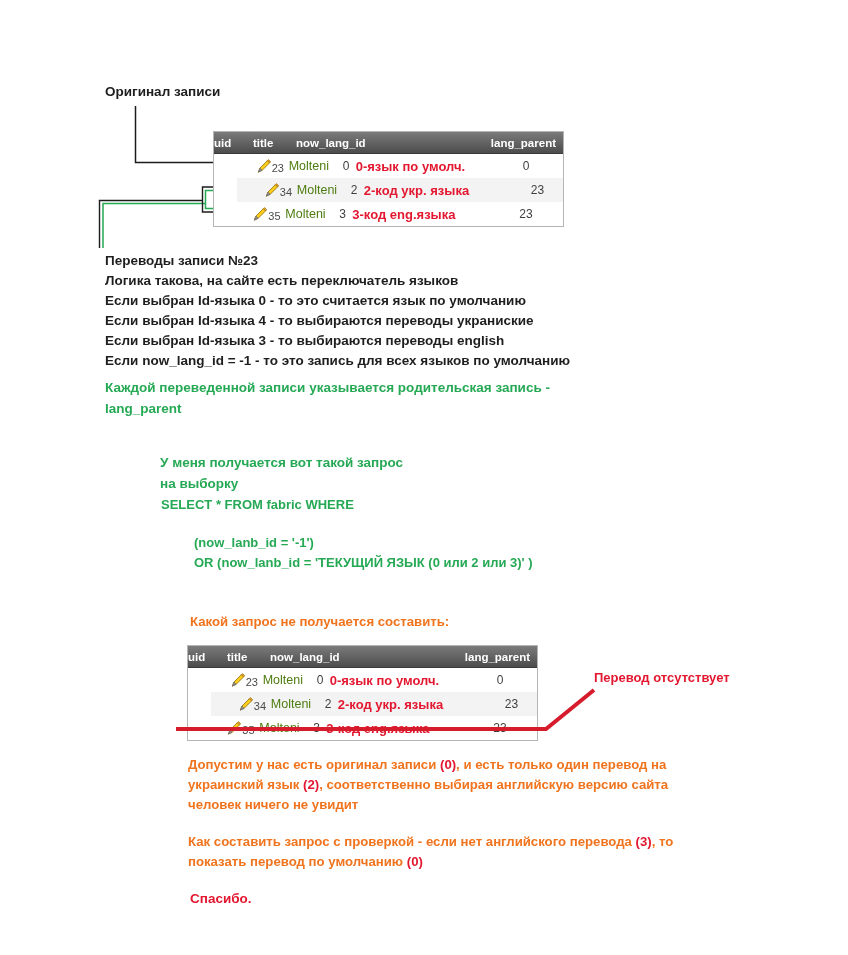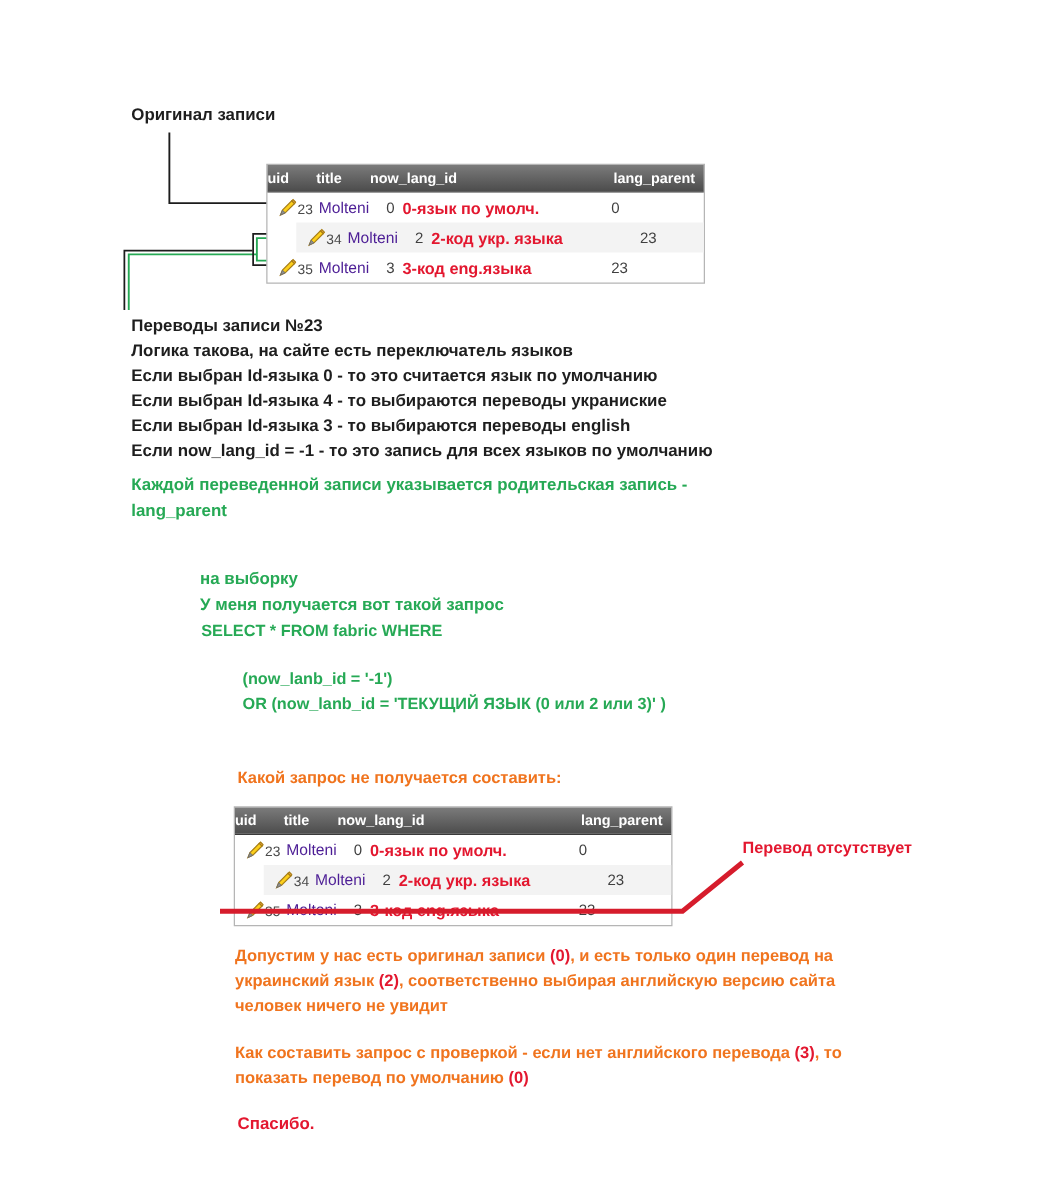--- a/index.html
+++ b/index.html
@@ -31,26 +31,26 @@
     background:linear-gradient(#7b7b7b,#4c4c4c);
     border-bottom:1px solid #3a3a3a;
     color:#fff;font-weight:bold;font-size:11.5px;
   }
   .h-uid{width:39px;}
   .h-title{width:43px;}
   .h-lang{flex:1;}
   .h-parent{padding-right:7px;}
   .dbrow{
     height:24px;display:flex;align-items:center;
-    padding-left:9px;font-size:12px;color:#3f3f3f;
+    padding-left:9px;font-size:12px;color:#3f3f3f;justify-content:center;
   }
   .dbrow.alt{background:#f3f3f3;margin-left:23px;}
   .c-uid{width:32px;display:flex;align-items:flex-end;}
   .uidnum{font-size:11px;color:#4a4a4a;margin-left:1px;line-height:12px;}
-  .c-title{width:54px;color:#4c1d95;font-size:12.5px;}
+  .c-title{width:54px;color:#4d7c0f;font-size:12.5px;}
   .c-digit{width:13px;}
   .c-desc{width:167px;font-weight:bold;color:var(--red);font-size:13px;}
   .c-parent{font-size:12px;}
   .pencil{flex:0 0 auto;}
   
   .overlay{position:absolute;left:0;top:0;z-index:5;pointer-events:none;}
 </style>
 </head>
 <body>
 
@@ -115,22 +115,22 @@
   <div>Если выбран Id-языка 3 - то выбираются переводы english</div>
   <div>Если now_lang_id = -1 - то это запись для всех языков по умолчанию</div>
 </div>
 
 <div class="abs green-note" style="left:105px;top:377px;">
   <div>Каждой переведенной записи указывается родительская запись -</div>
   <div>lang_parent</div>
 </div>
 
 <div class="abs green-note" style="left:160px;top:452px;">
+  <div>У меня получается вот такой запрос</div>
   <div>на выборку</div>
-  <div>У меня получается вот такой запрос</div>
 </div>
 
 <div class="abs sql" style="left:161px;top:495px;">SELECT * FROM fabric WHERE</div>
 <div class="abs sql" style="left:194px;top:533px;">
   <div>(now_lanb_id = '-1')</div>
   <div>OR (now_lanb_id = 'ТЕКУЩИЙ ЯЗЫК (0 или 2 или 3)' )</div>
 </div>
 
 <div class="abs orange-note" style="left:190px;top:598px;margin-top:14px;">Какой запрос не получается составить:</div>
 

